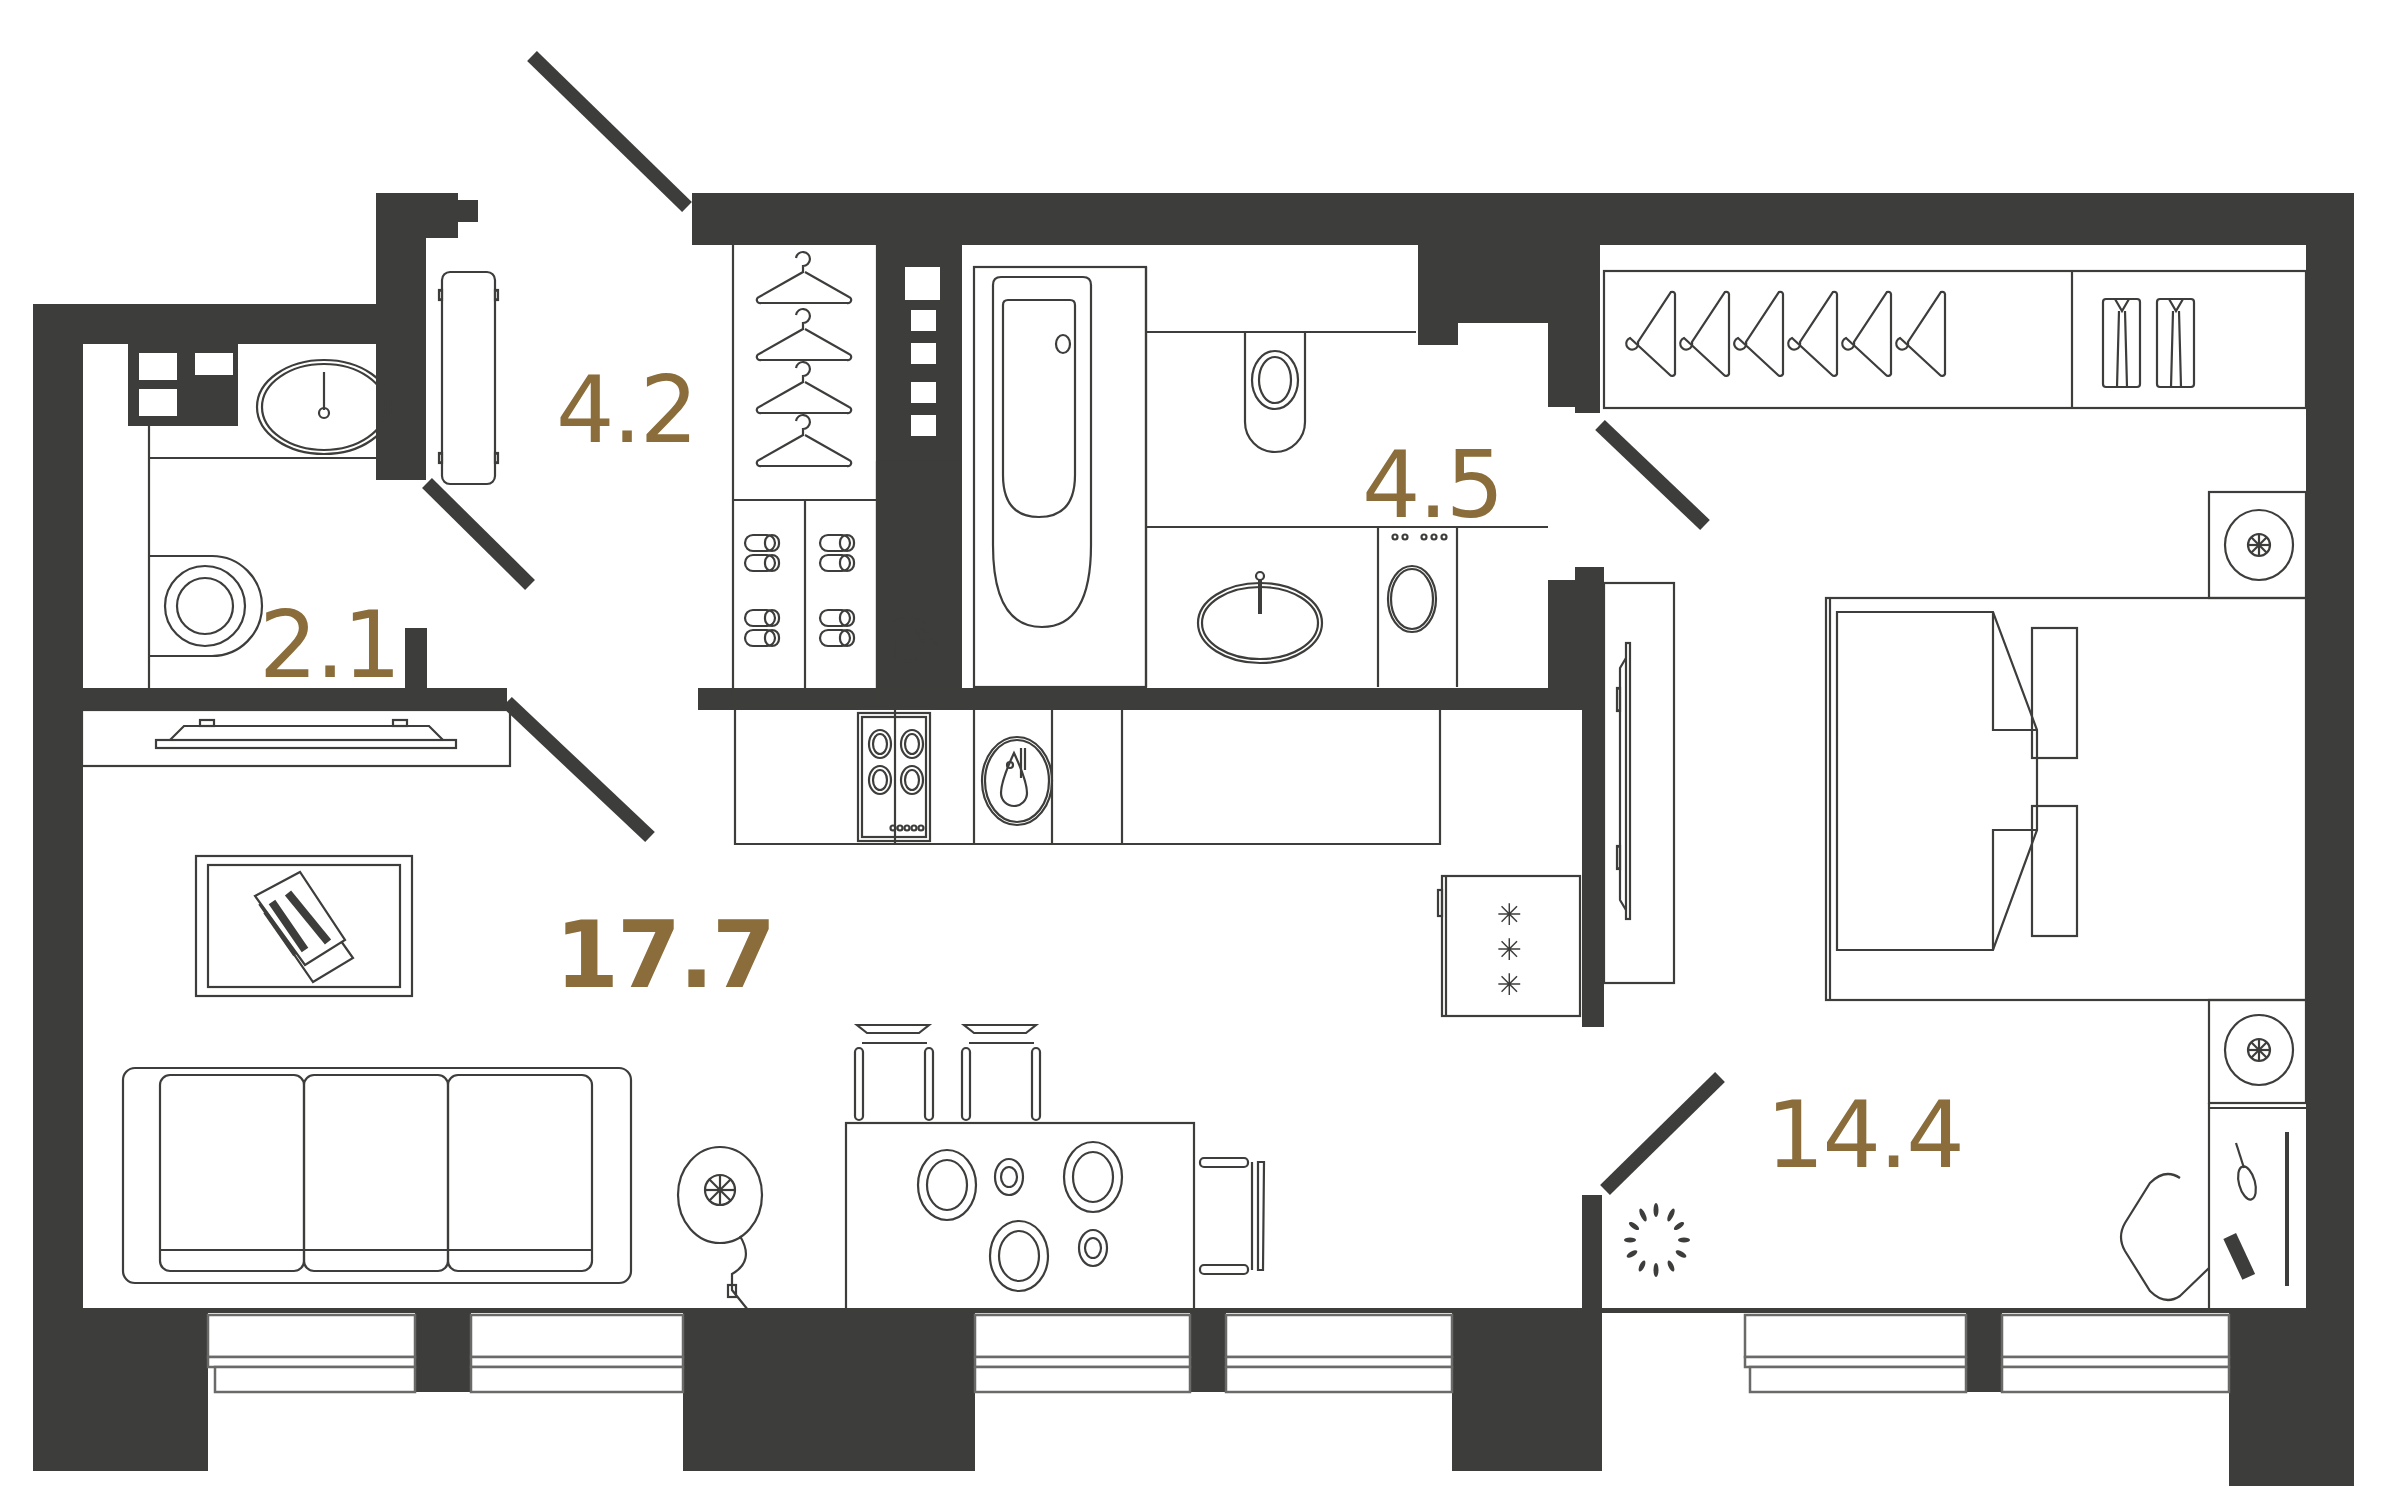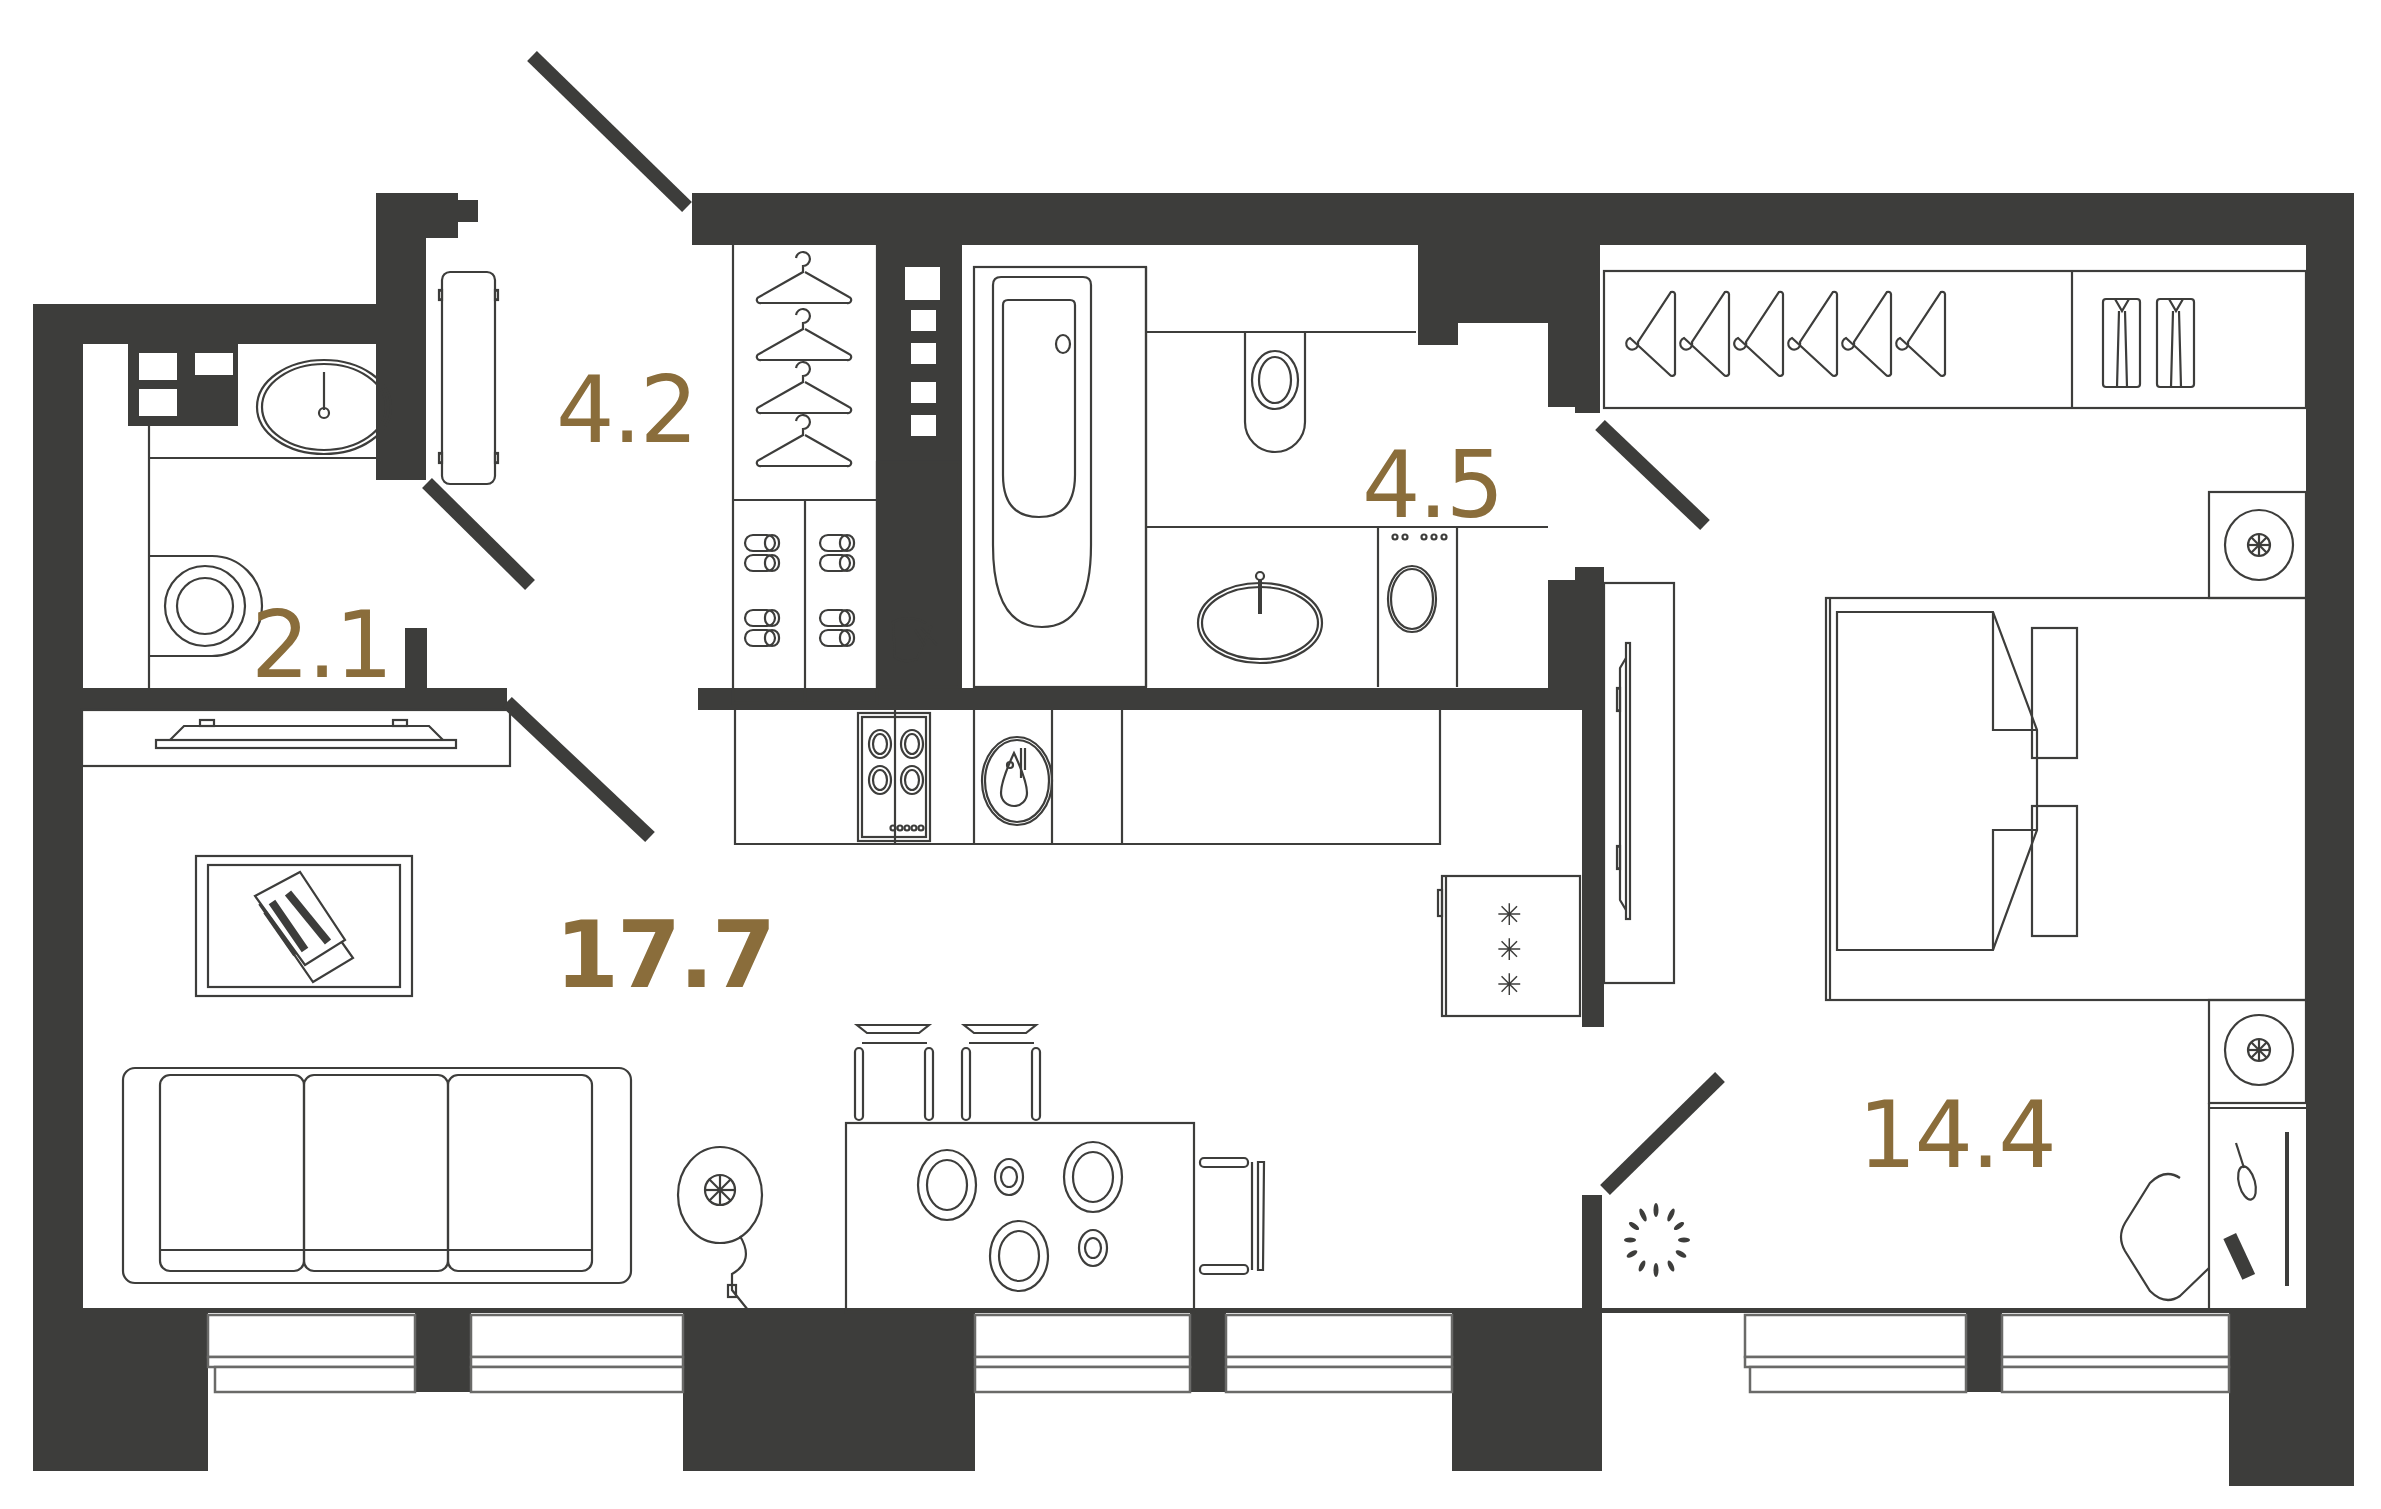--- a/index.html
+++ b/index.html
@@ -427,16 +427,16 @@
         <ellipse cx="1681" cy="1254" rx="2.5" ry="6" transform="rotate(120 1681 1254)"></ellipse>
         <ellipse cx="1642" cy="1266" rx="2.5" ry="6" transform="rotate(-155 1642 1266)"></ellipse>
         <ellipse cx="1671" cy="1266" rx="2.5" ry="6" transform="rotate(155 1671 1266)"></ellipse>
         <ellipse cx="1656" cy="1270" rx="2.5" ry="7"></ellipse>
       </g>
     </g>
   </g>
 </svg>
 
 <div class="area-label" style="left:532px; top:365px;margin-left:24px;">4.2</div>
-<div class="area-label" style="left:251px; top:600px;">2.1</div>
+<div class="area-label" style="left:259px; top:600px;">2.1</div>
 <div class="area-label" style="left:1362px; top:440px;">4.5</div>
 <div class="area-label" style="left:555px; top:910px;font-weight:bold;">17.7</div>
-<div class="area-label" style="left:1858px; top:1090px;text-align:right;">14.4</div>
+<div class="area-label" style="left:1766px; top:1090px;text-align:right;">14.4</div>
 
 </body></html>

